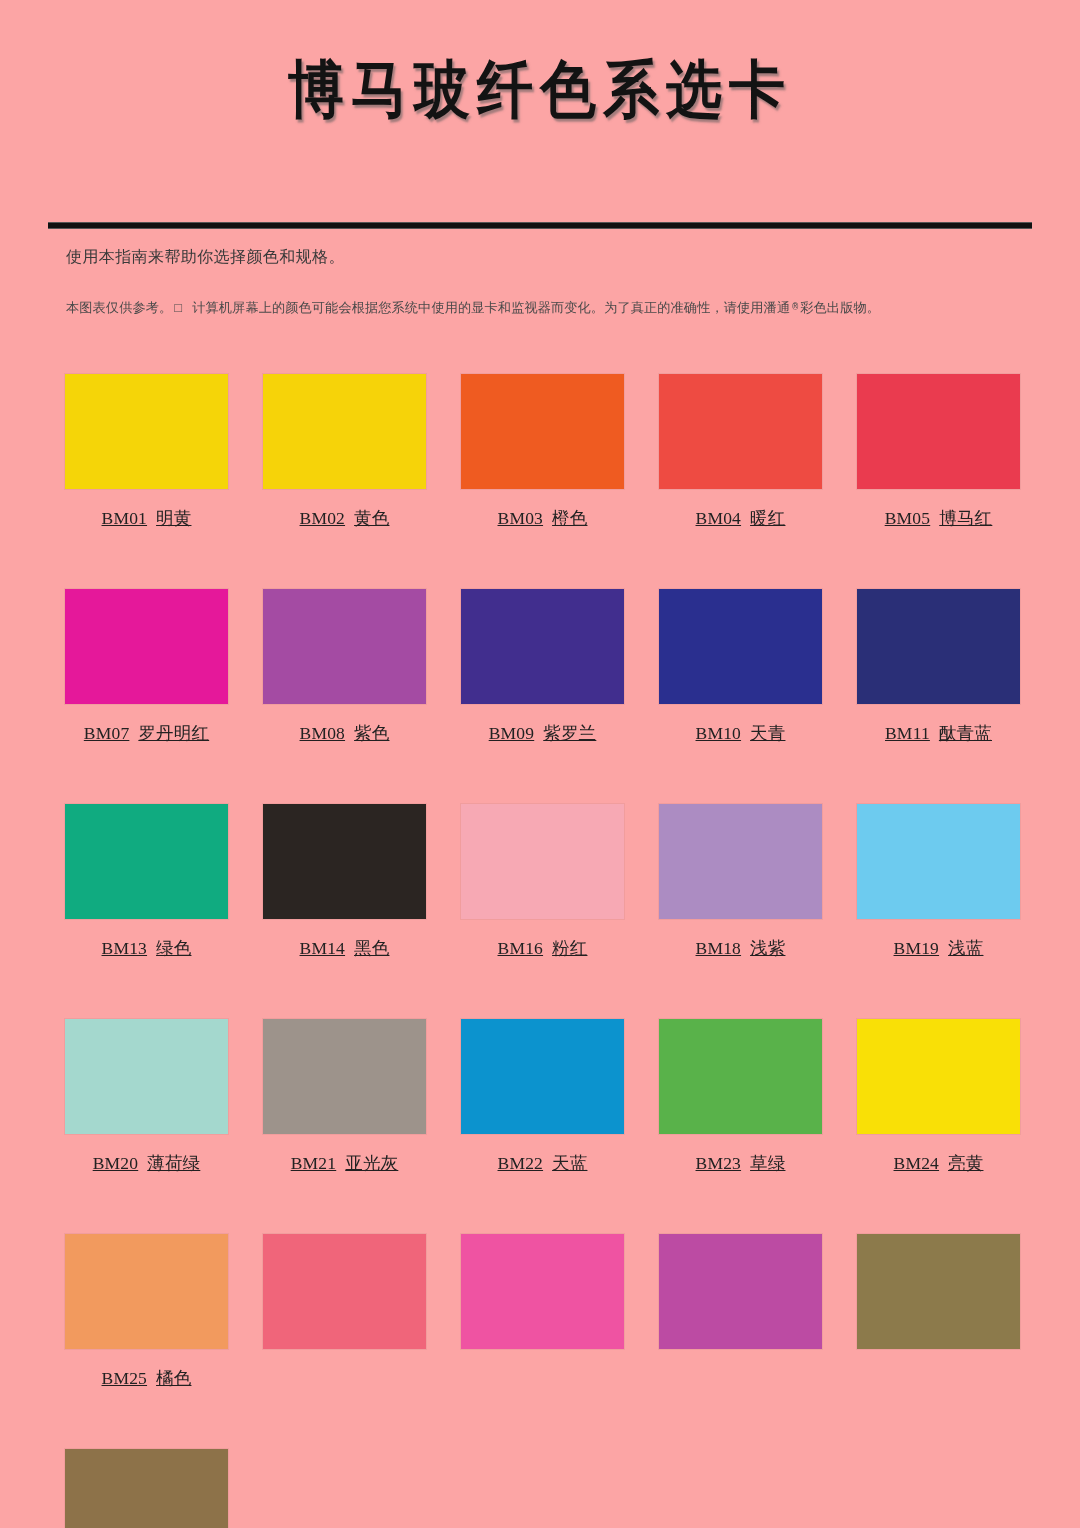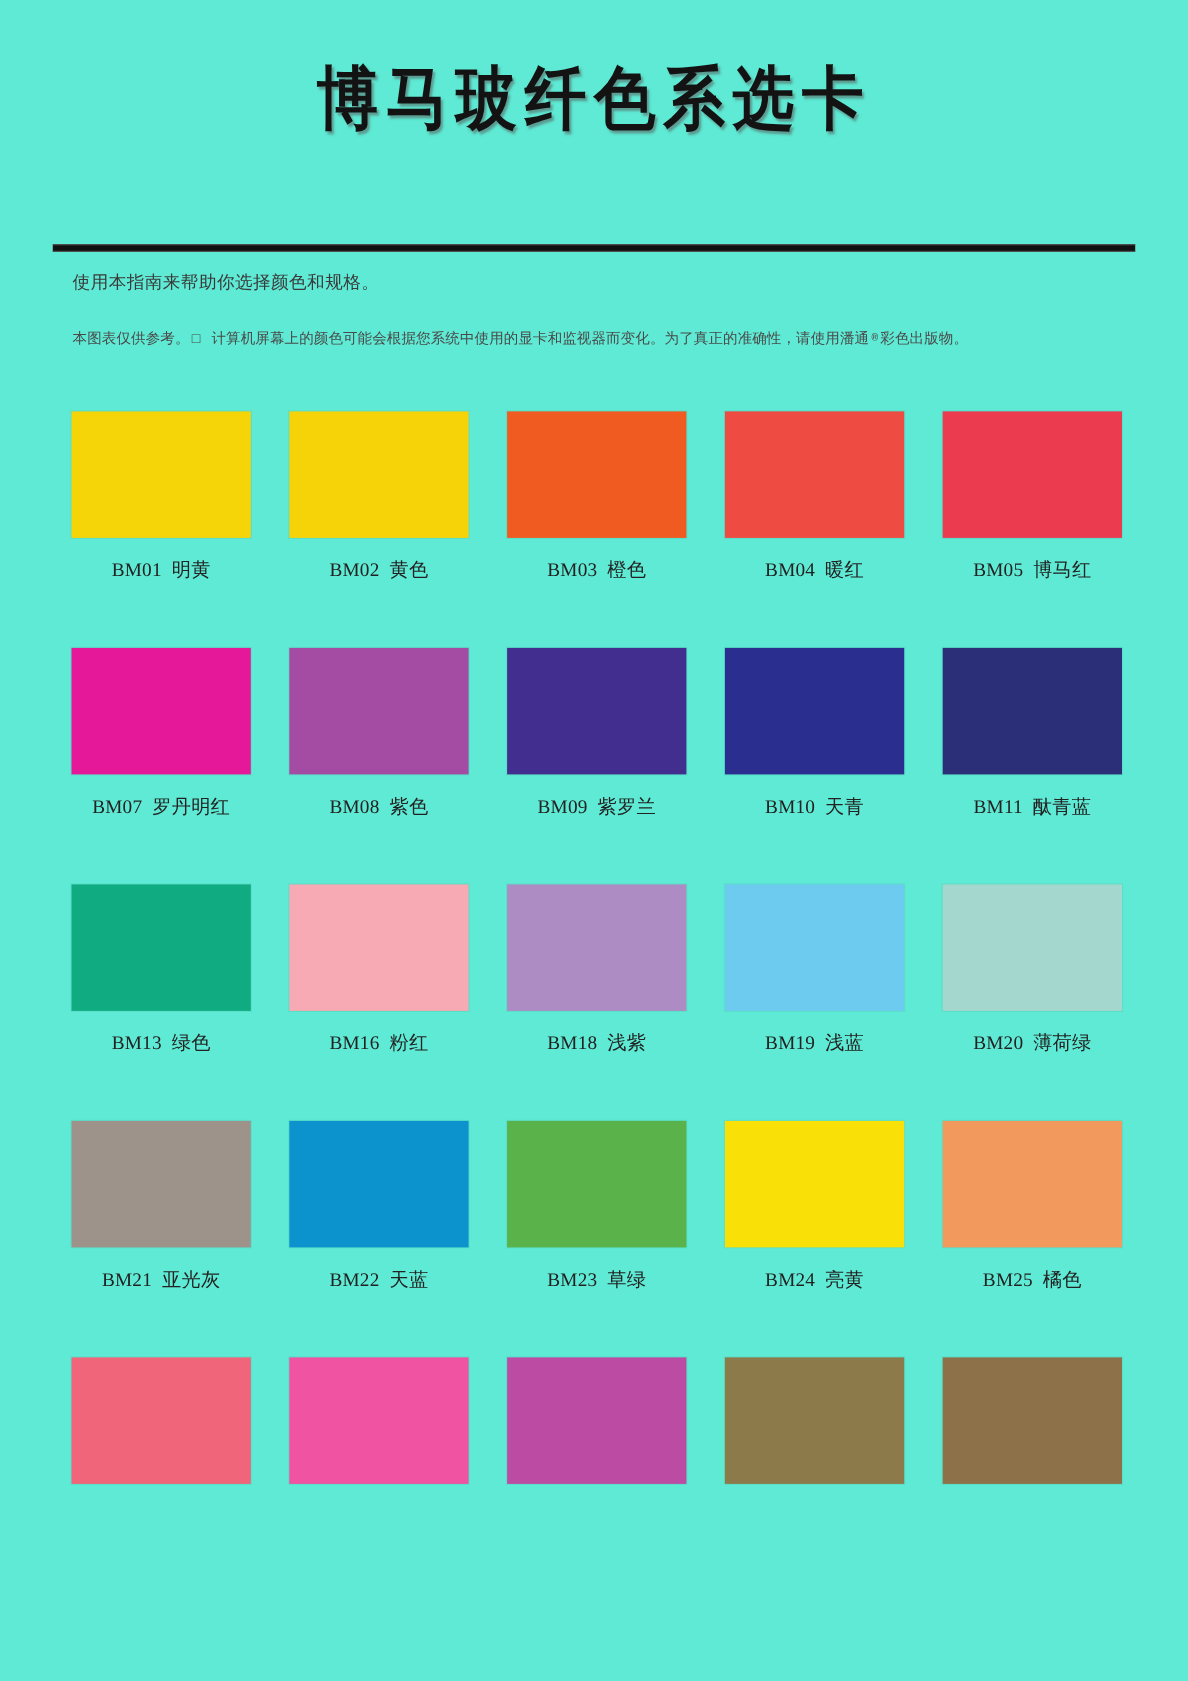--- a/index.html
+++ b/index.html
@@ -12,21 +12,21 @@
     width: 1080px;
     height: 1528px;
     font-family: "Liberation Serif", "DejaVu Serif", serif;
     color: #231f20;
     overflow: hidden;
   }
   .page {
     position: relative;
     width: 1080px;
     height: 1528px;
-    background: #5eead4;
+    background: #fca5a5;
     box-sizing: border-box;
   }
 
   
   .title-wrap {
     position: absolute;
     top: 48px;
     left: 0;
     width: 1080px;
     text-align: center;
@@ -91,20 +91,21 @@
     top: 374px;
     left: 65px;
     width: 952px;
     display: grid;
     grid-template-columns: repeat(5, 163px);
     column-gap: 35px;
     row-gap: 59px;
   }
   .cell {
     width: 163px;
+    text-decoration: underline;
   }
   .chip {
     width: 163px;
     height: 115px;
     box-shadow: 0 0 0 1px rgba(0,0,0,0.045);
   }
   .caption {
     margin-top: 17px;
     text-align: center;
     font-family: "Liberation Serif", "DejaVu Serif", serif;
@@ -176,20 +177,24 @@
       </div>
       <div class="cell">
         <div class="chip" style="background-color: rgb(42, 47, 119);"></div>
         <div class="caption"><span class="code">BM11</span><span class="nm">酞青蓝</span></div>
       </div>
       <div class="cell">
         <div class="chip" style="background-color: rgb(16, 171, 128);"></div>
         <div class="caption"><span class="code">BM13</span><span class="nm">绿色</span></div>
       </div>
       <div class="cell">
+        <div class="chip" style="background-color: rgb(43, 37, 34);"></div>
+        <div class="caption"><span class="code">BM14</span><span class="nm">黑色</span></div>
+      </div>
+      <div class="cell">
         <div class="chip" style="background-color: rgb(247, 169, 180);"></div>
         <div class="caption"><span class="code">BM16</span><span class="nm">粉红</span></div>
       </div>
       <div class="cell">
         <div class="chip" style="background-color: rgb(172, 140, 194);"></div>
         <div class="caption"><span class="code">BM18</span><span class="nm">浅紫</span></div>
       </div>
       <div class="cell">
         <div class="chip" style="background-color: rgb(109, 203, 239);"></div>
         <div class="caption"><span class="code">BM19</span><span class="nm">浅蓝</span></div>

